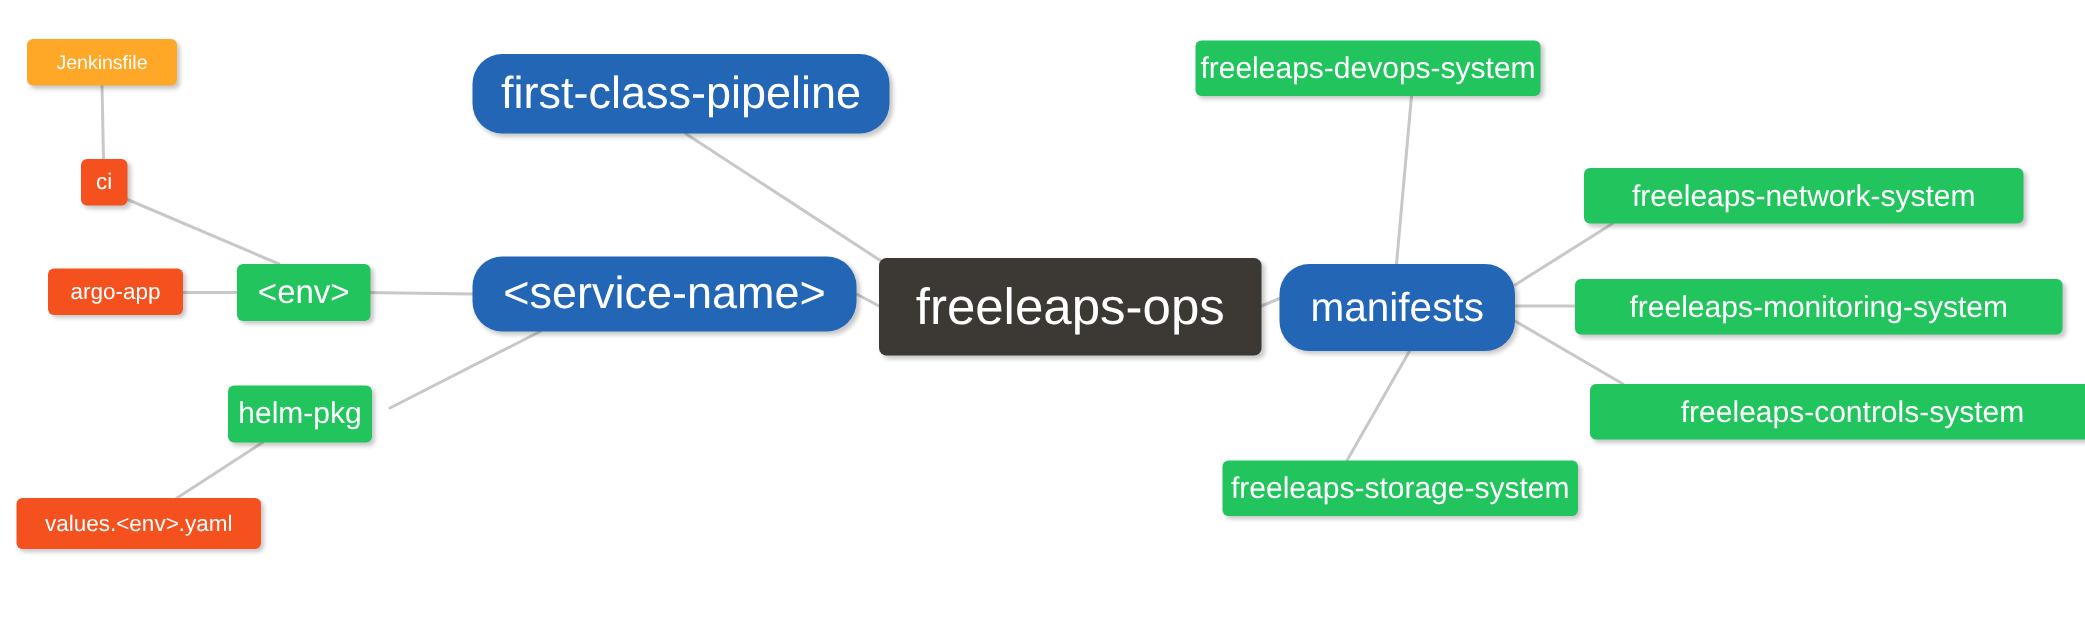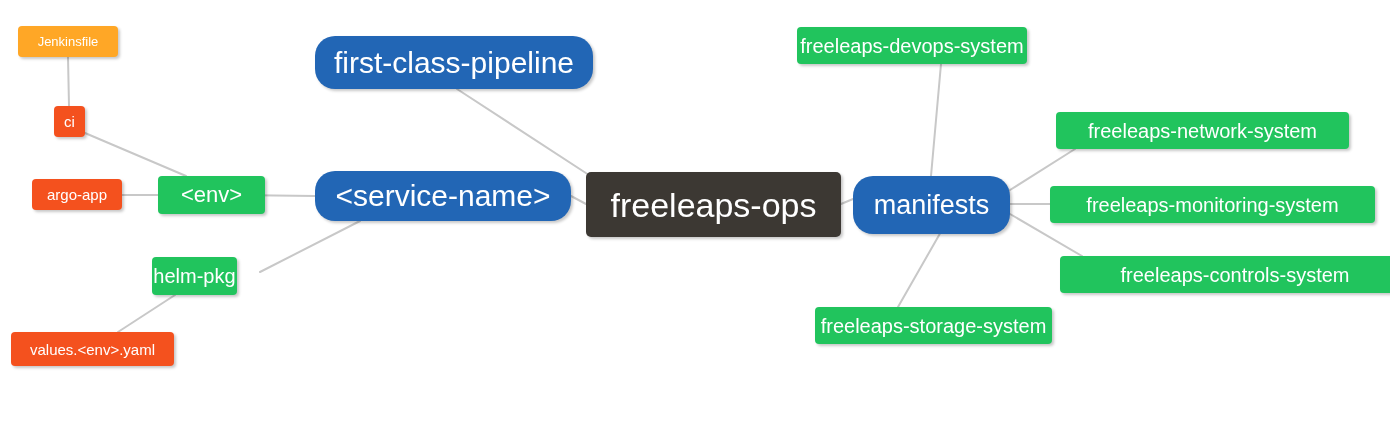--- a/index.html
+++ b/index.html
@@ -83,24 +83,24 @@
       </div>
       <div class="node node-blue sz-xl" style="left: 315px; top: 171px; width: 256px; height: 50px; background: rgb(34, 102, 181);">
         <span>&lt;service-name&gt;</span>
       </div>
       <div class="node node-blue sz-xl" style="left: 315px; top: 36px; width: 278px; height: 53px; background: rgb(34, 102, 181);">
         <span>first-class-pipeline</span>
       </div>
       <div class="node node-blue sz-lg" style="left: 853px; top: 176px; width: 157px; height: 58px; background: rgb(34, 102, 181);">
         <span>manifests</span>
       </div>
-      <div class="node node-green sz-md" style="left: 158px; top: 176px; width: 107px; height: 38px; background: rgb(33, 196, 93);">
+      <div class="node node-green sz-md" style="left: 158px; top: 176px; width: 89px; height: 38px; background: rgb(33, 196, 93);">
         <span>&lt;env&gt;</span>
       </div>
-      <div class="node node-green sz-sm" style="left: 152px; top: 257px; width: 85px; height: 38px; background: rgb(33, 196, 93);">
+      <div class="node node-green sz-sm" style="left: 152px; top: 257px; width: 96px; height: 38px; background: rgb(33, 196, 93);">
         <span>helm-pkg</span>
       </div>
       <div class="node node-red sz-xs" style="left: 32px; top: 179px; width: 90px; height: 31px; background: rgb(244, 81, 30);">
         <span>argo-app</span>
       </div>
       <div class="node node-red sz-xs" style="left: 54px; top: 106px; width: 31px; height: 31px; background: rgb(244, 81, 30);">
         <span>ci</span>
       </div>
       <div class="node node-orange sz-xxs" style="left: 18px; top: 26px; width: 100px; height: 31px; background: rgb(255, 167, 38);">
         <span>Jenkinsfile</span>

